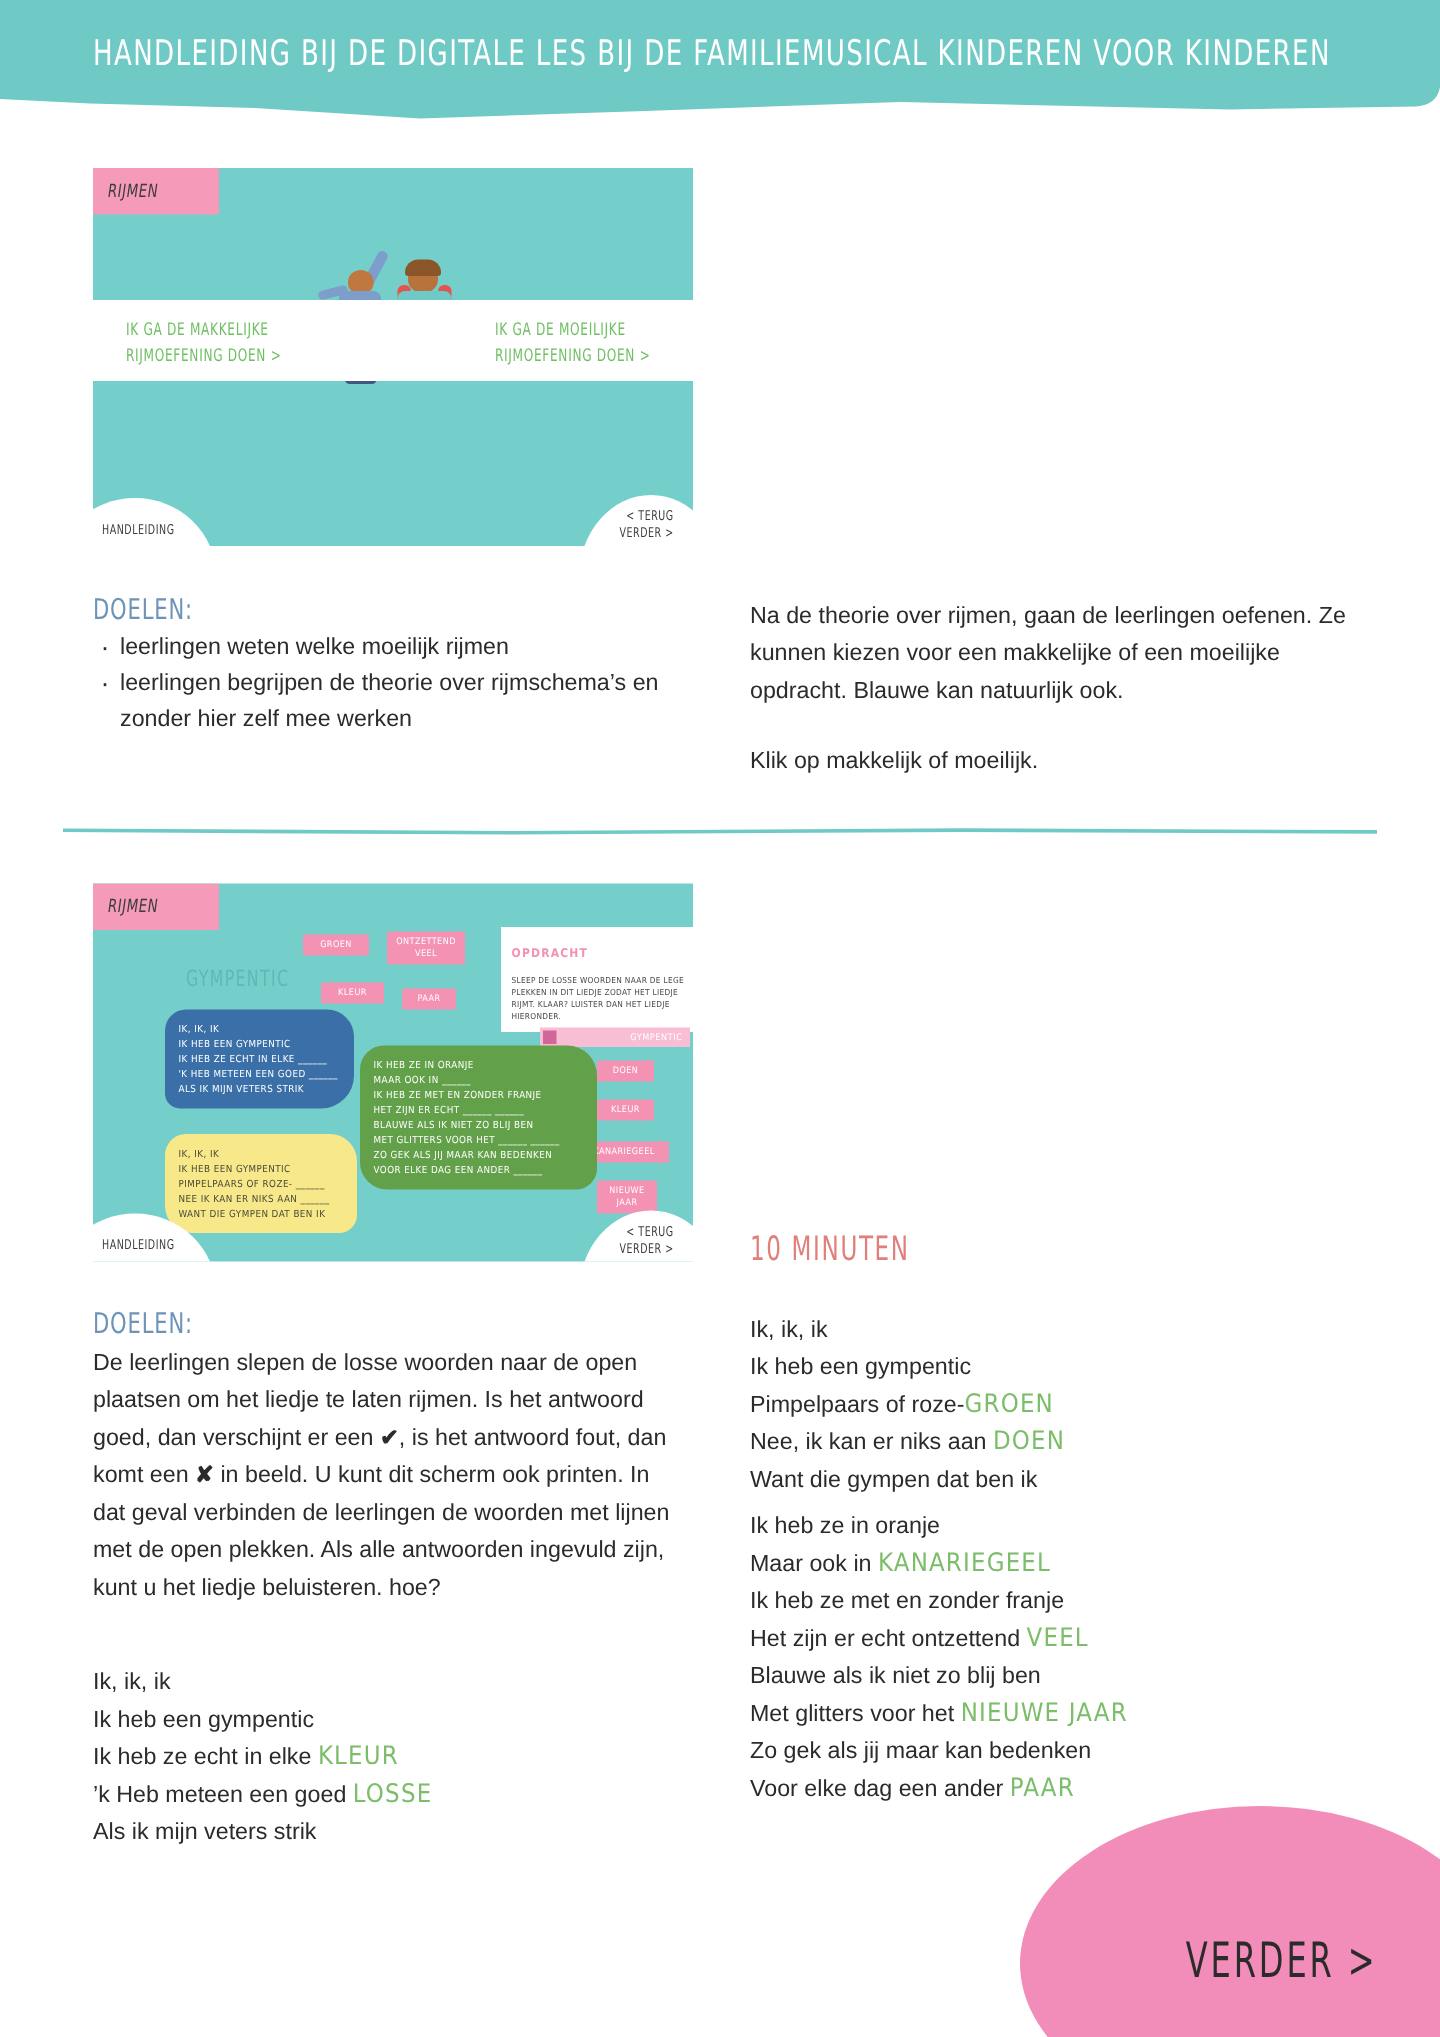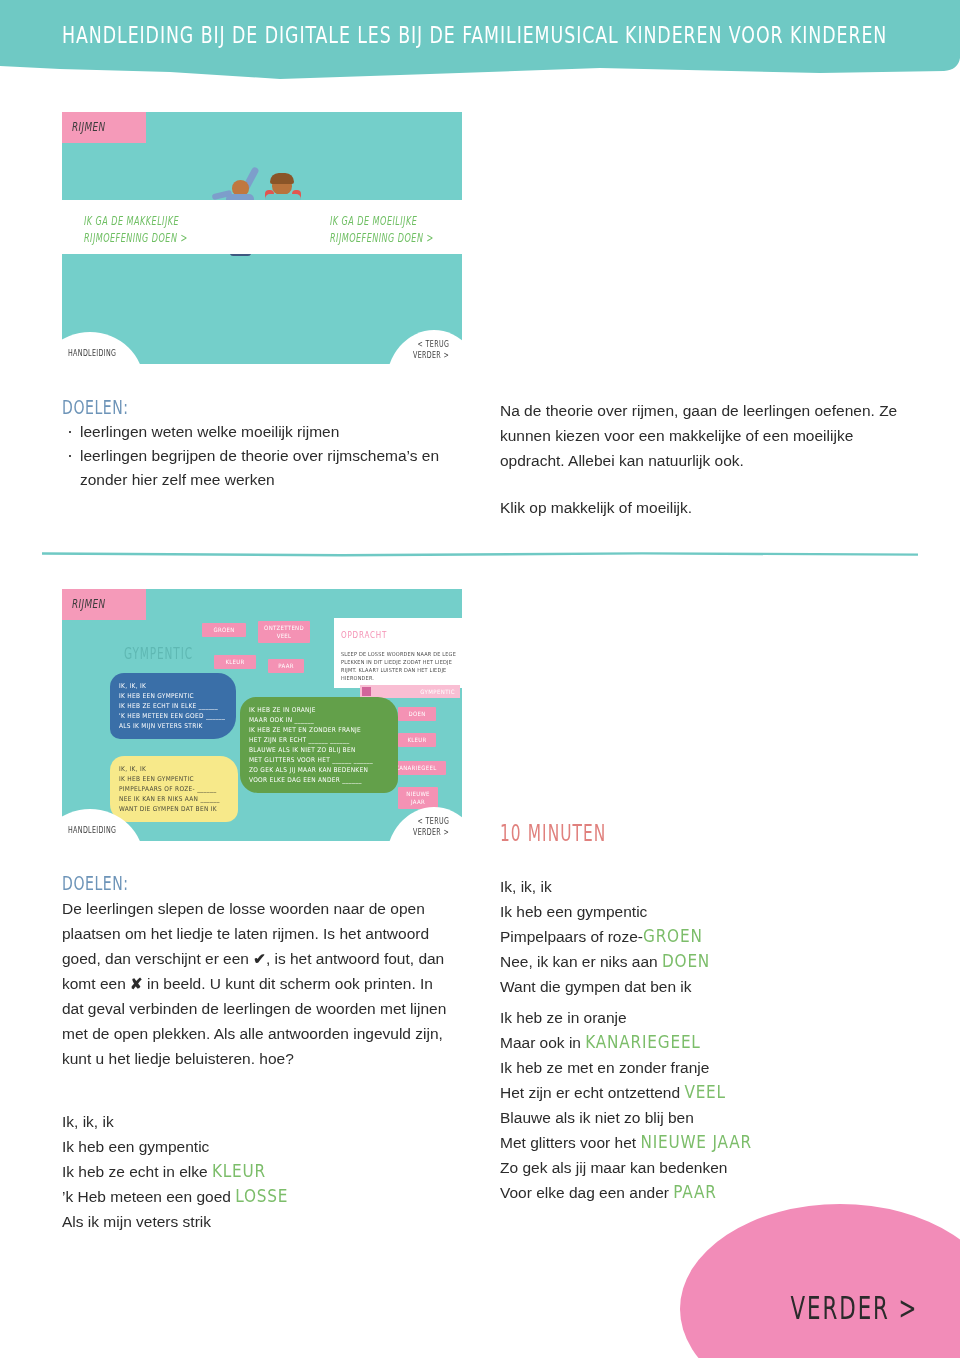--- a/index.html
+++ b/index.html
@@ -79,21 +79,20 @@
     transform: scaleX(0.9) scaleY(1.1);
     transform-origin: left top;
   }
   .white-band {
     position: absolute;
     left: 0;
     top: 88px;
     width: 400px;
     height: 54px;
     background: #ffffff;
-    font-style: italic;
   }
   .band-text {
     position: absolute;
     font-family: "DejaVu Sans Condensed", "Liberation Sans Narrow", "Liberation Sans", sans-serif;
     font-size: 10px;
     color: #6fbf63;
     line-height: 15px;
     letter-spacing: 0.5px;
     transform: scaleX(0.9) scaleY(1.15);
     transform-origin: left top;
@@ -199,20 +198,21 @@
     color: #4a4a4a;
     letter-spacing: 0.2px;
     white-space: pre-line;
   }
   .opdracht-title {
     display: block;
     color: #f492b4;
     font-size: 8px;
     letter-spacing: 0.8px;
     margin-bottom: 2px;
+    font-weight: bold;
   }
   .s2-barrow {
     position: absolute;
     left: 298px; top: 96px;
     width: 100px; height: 13px;
     background: #f9bed3;
   }
   .s2-barrow .sq { position: absolute; left: 2px; top: 2px; width: 9px; height: 9px; background: #d2659a; }
   .s2-barrow .tx {
     position: absolute; right: 5px; top: 3px;
@@ -374,21 +374,21 @@
 
 <div class="col col-doelen-1">
   <div class="doelen-head">DOELEN:</div>
   <ul class="bullets">
     <li>leerlingen weten welke moeilijk rijmen</li>
     <li>leerlingen begrijpen de theorie over rijmschema’s en zonder hier zelf mee werken</li>
   </ul>
 </div>
 
 <div class="col col-intro-1">
-  <p class="para">Na de theorie over rijmen, gaan de leerlingen oefenen. Ze kunnen kiezen voor een makkelijke of een moeilijke opdracht. Allebei kan natuurlijk ook.</p>
+  <p class="para">Na de theorie over rijmen, gaan de leerlingen oefenen. Ze kunnen kiezen voor een makkelijke of een moeilijke opdracht. Blauwe kan natuurlijk ook.</p>
   <p class="para">Klik op makkelijk of moeilijk.</p>
 </div>
 
 <svg class="divider" viewBox="0 0 876 5" preserveAspectRatio="none">
   <path d="M0,1.5 L300,3.2 L600,1.4 L876,2.6" stroke="#6fc9c4" stroke-width="2.4" fill="none"></path>
 </svg>
 
 <div class="shot shot-2">
   <div class="tab-rijmen">
     <span>RIJMEN</span>

